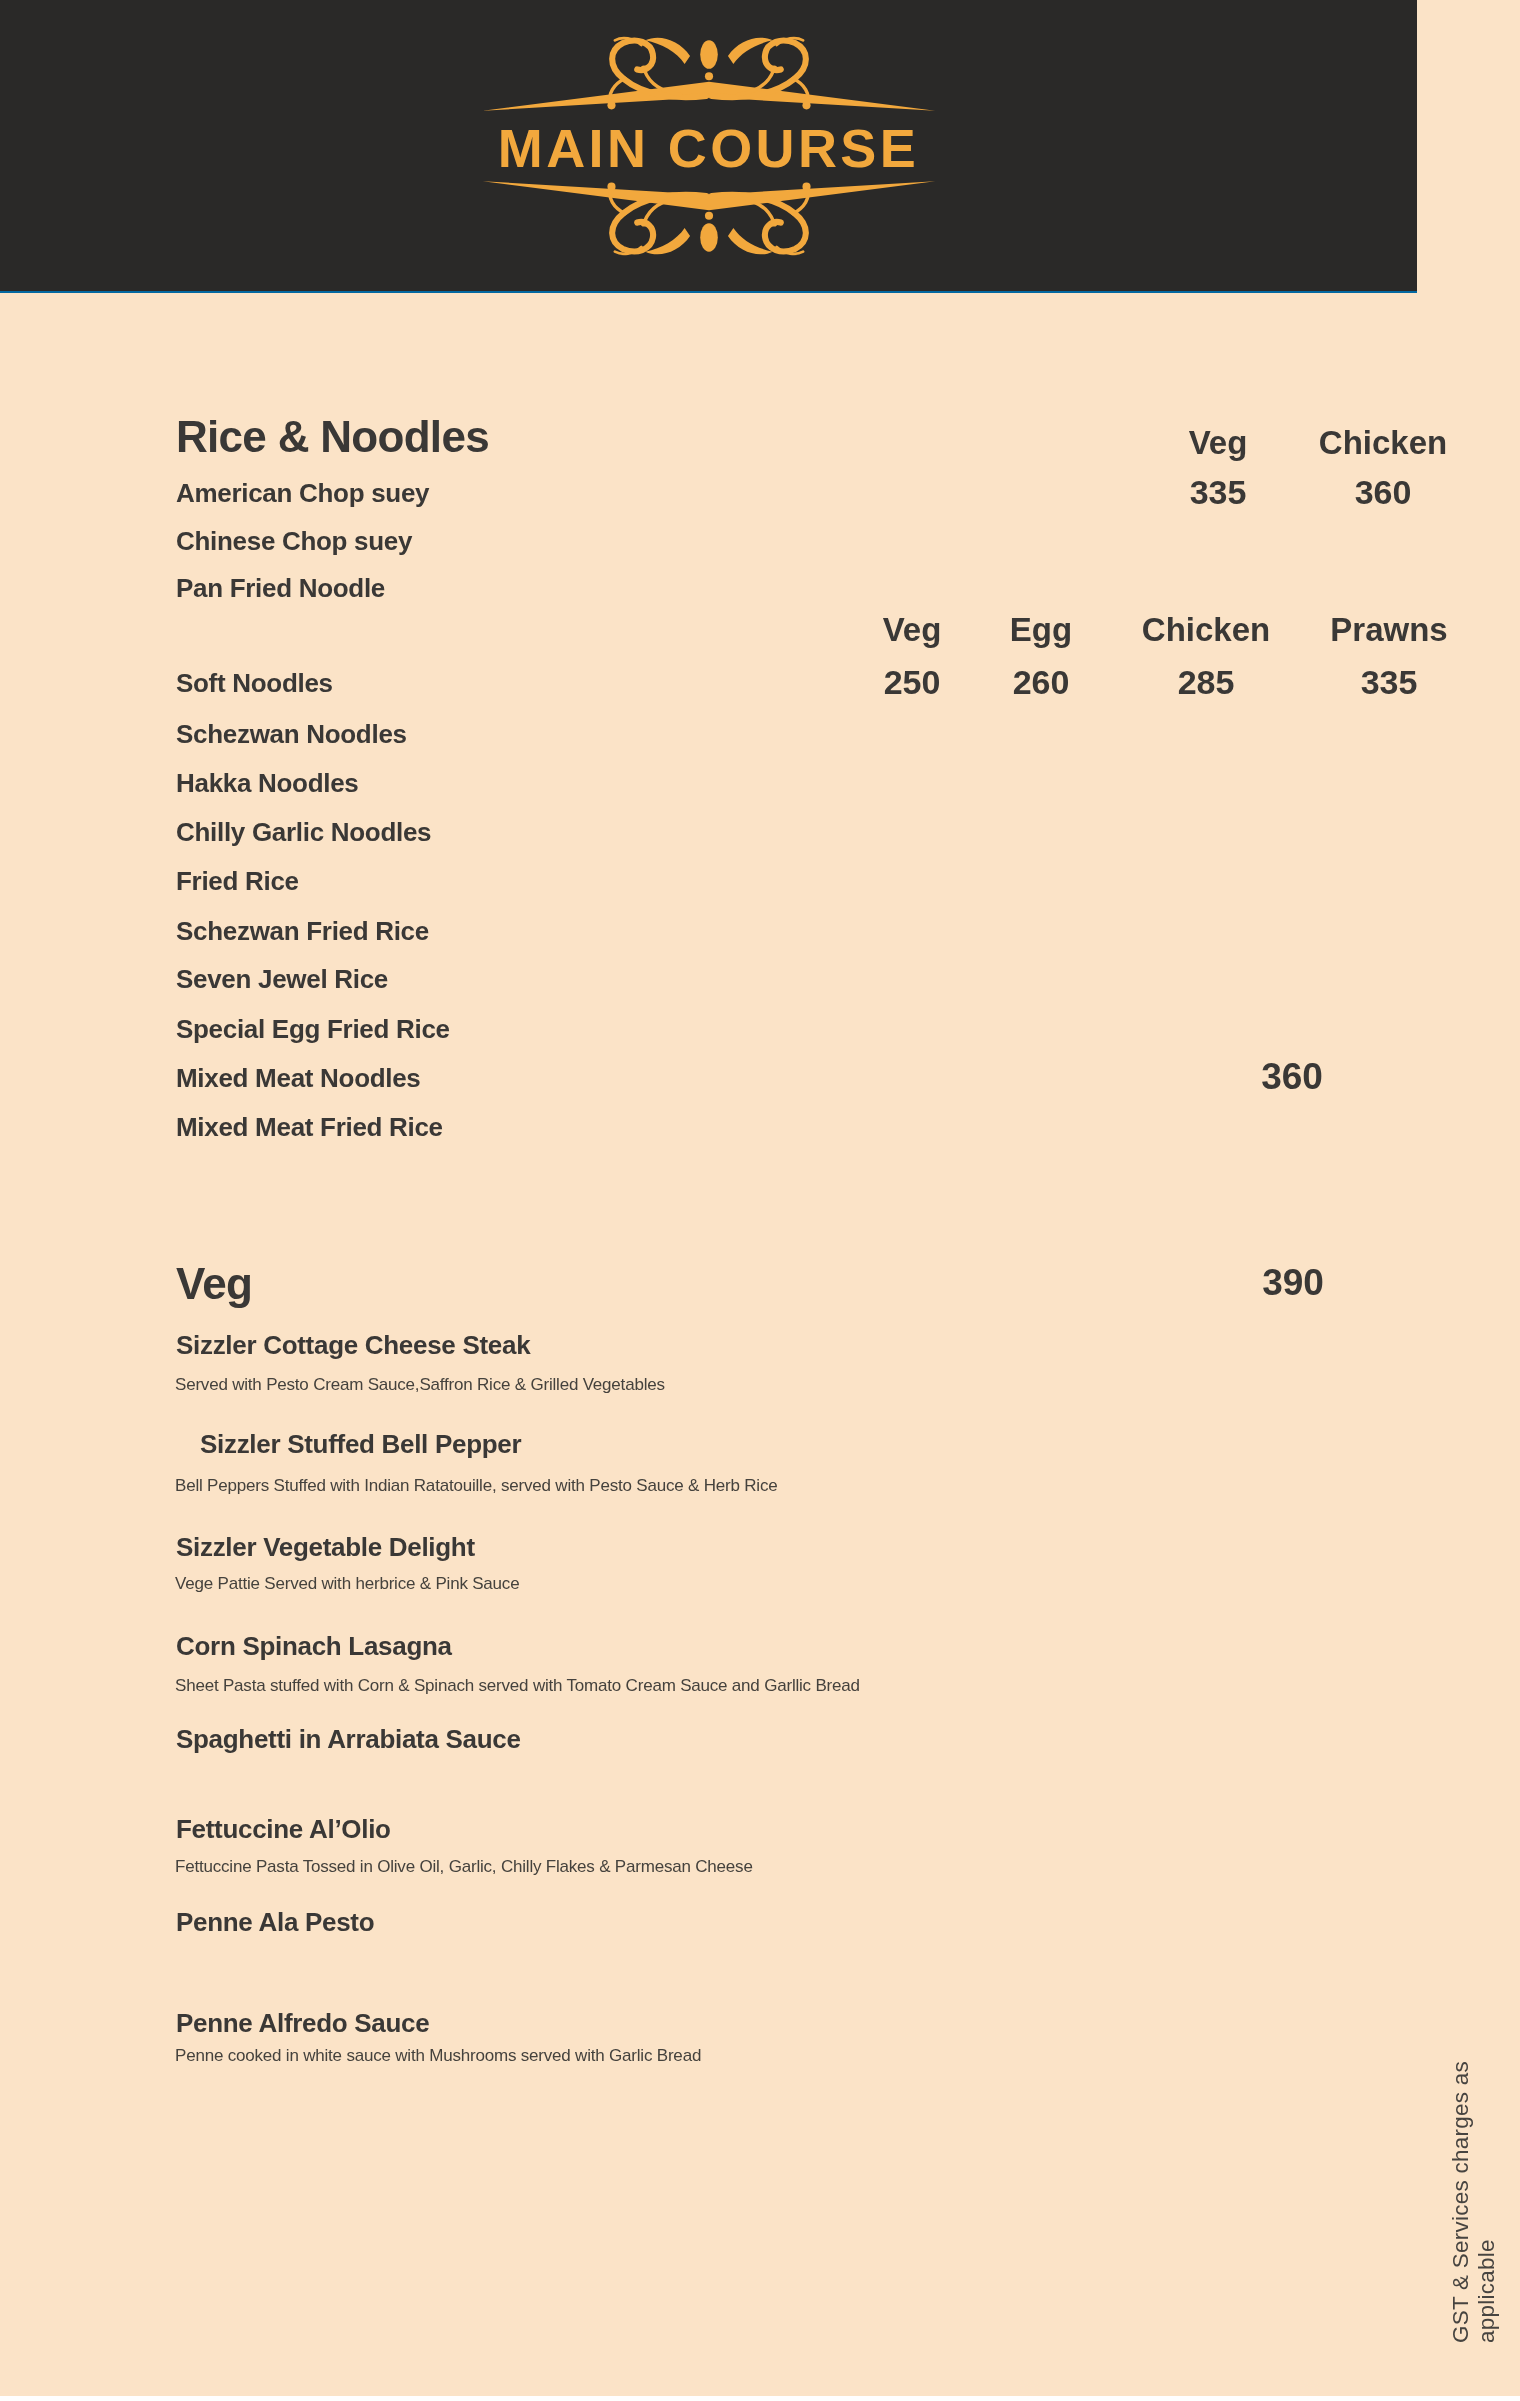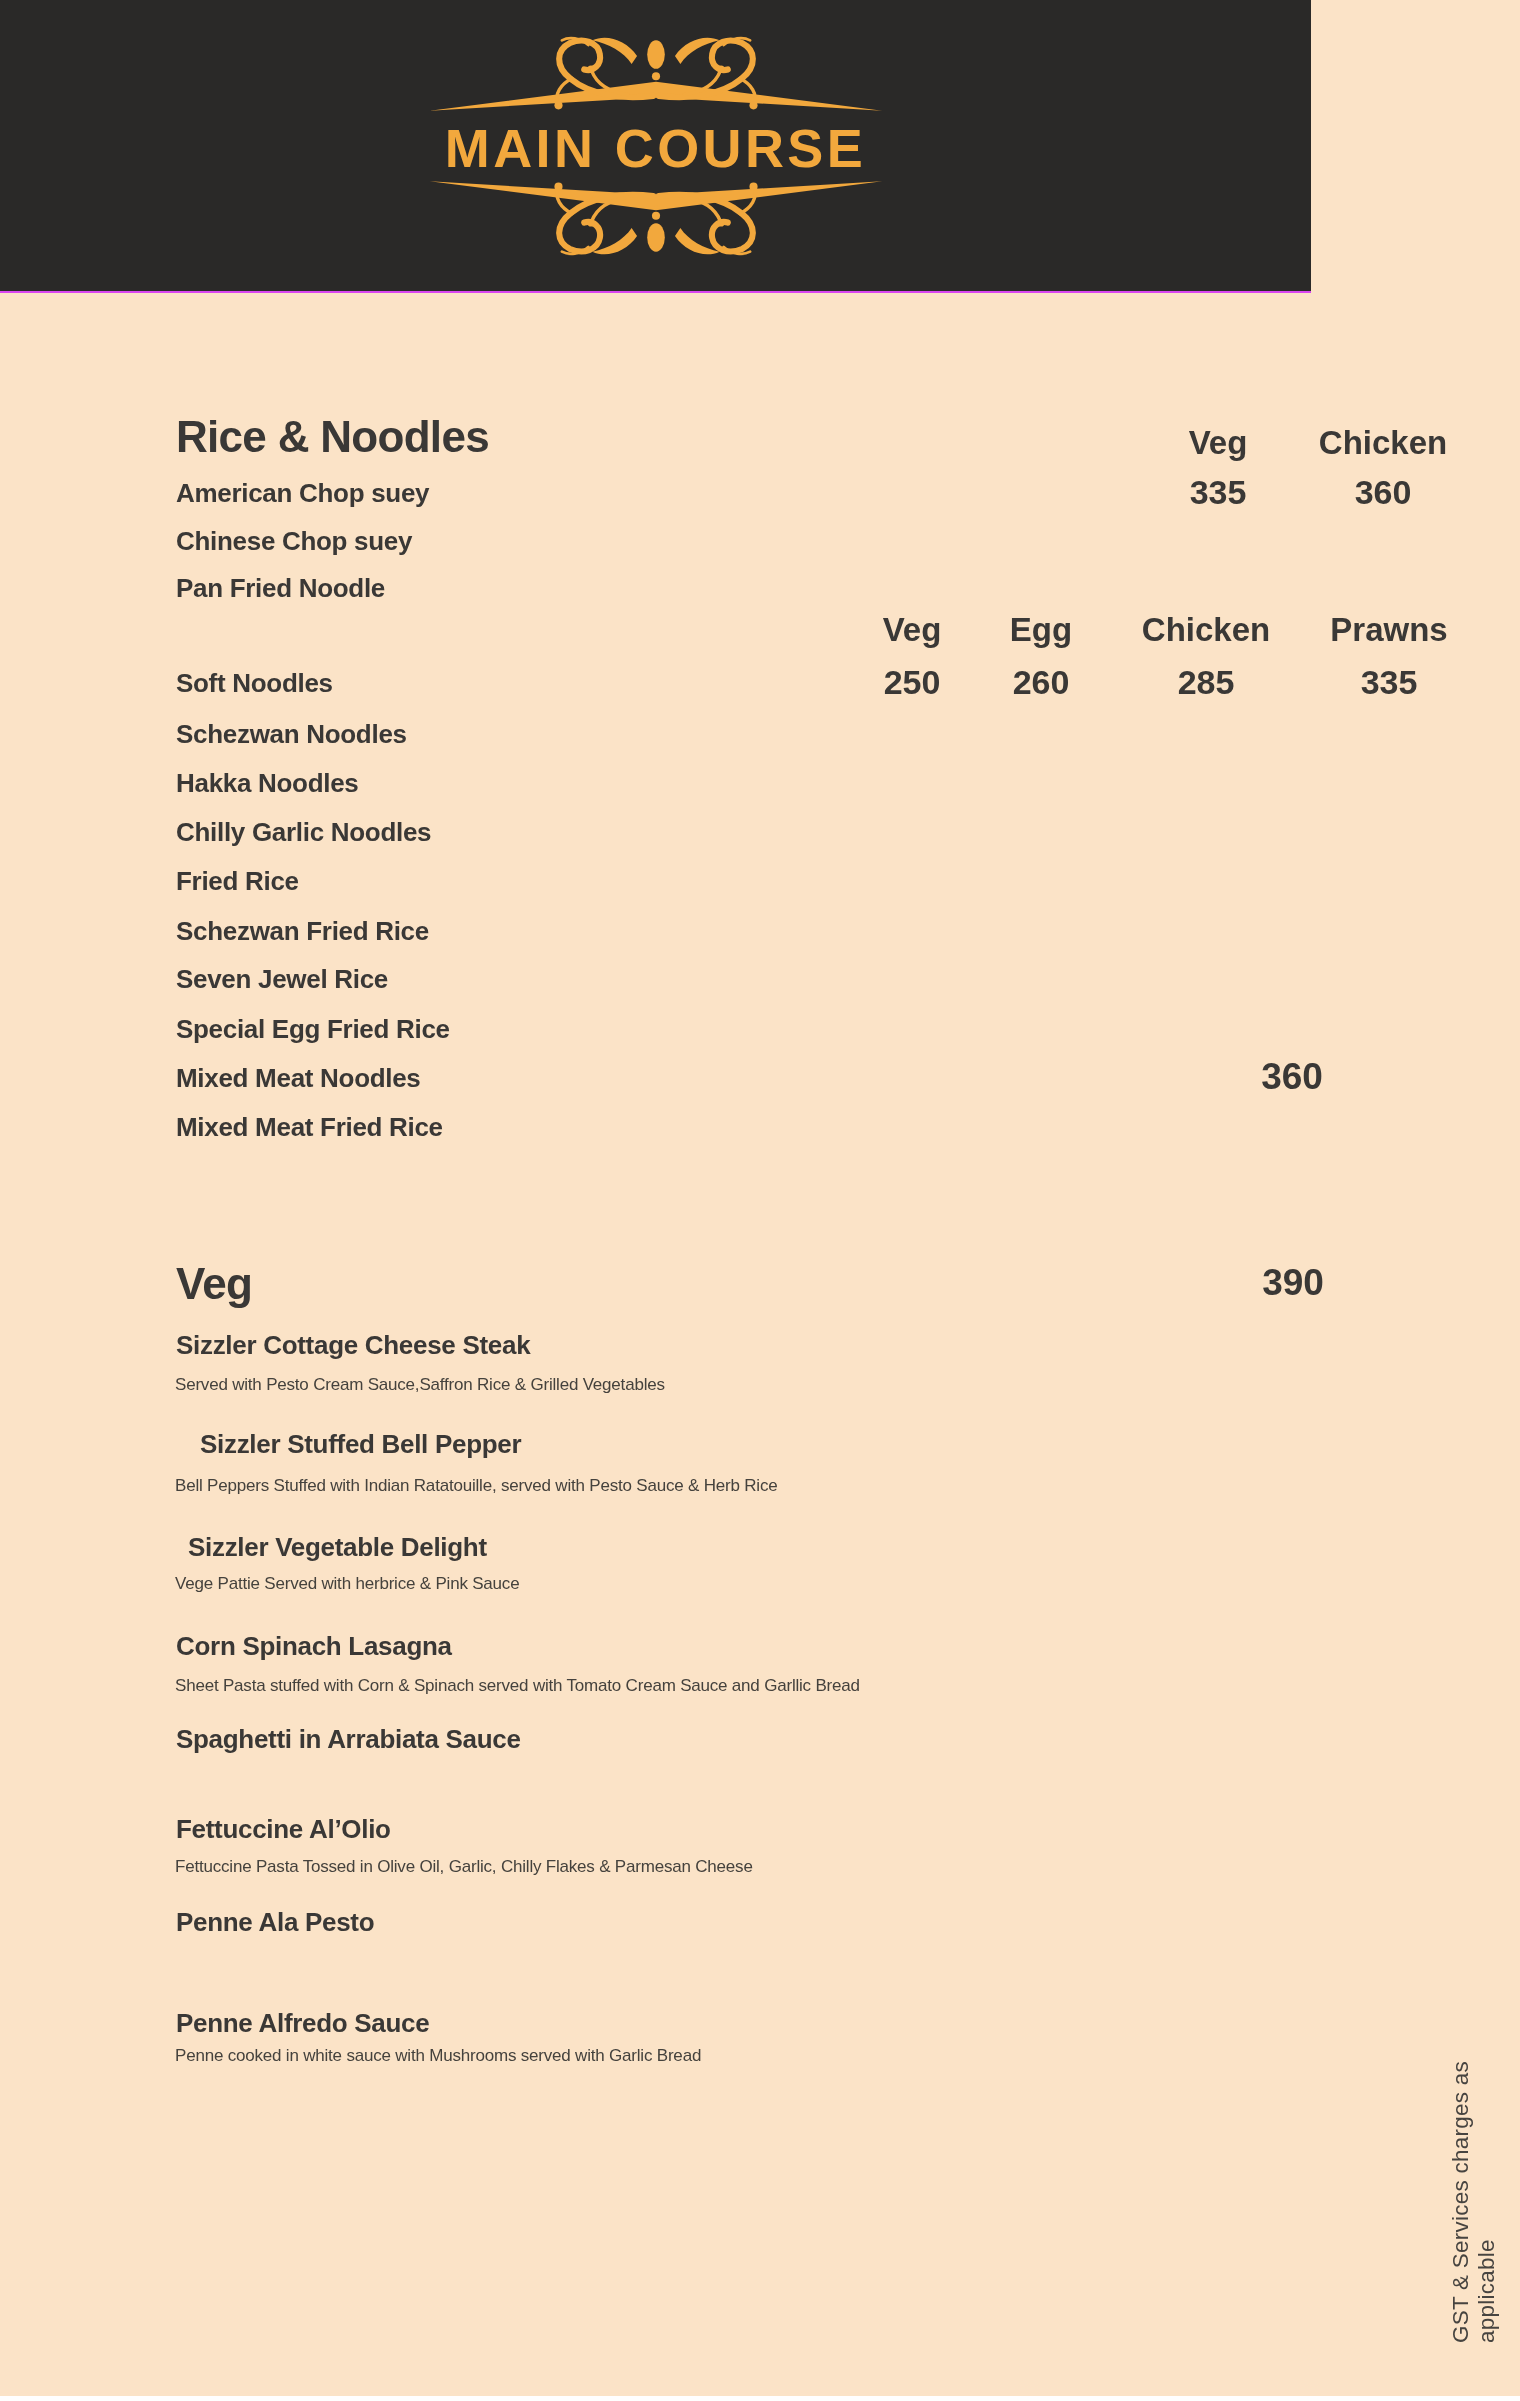--- a/index.html
+++ b/index.html
@@ -1,22 +1,22 @@
 <!DOCTYPE html>
 <html style="font-size:11px"><head>
 <meta charset="utf-8">
 <style>
   html,body{margin:0;padding:0;background:#ffffff;}
   body{width:1521px;height:2401px;position:relative;
        font-family:"Liberation Sans","DejaVu Sans",sans-serif;}
   .page{position:absolute;top:0;left:0;width:1521px;height:2396px;
         background:#FBE3C7;overflow:hidden;}
   
-  .band{position:absolute;top:0;left:0;width:1311px;height:291px;
-        background:#2A2928;border-bottom:2px solid #d946ef;}
+  .band{position:absolute;top:0;left:0;width:1417px;height:291px;
+        background:#2A2928;border-bottom:2px solid #0369a1;}
   .logo{position:absolute;top:30px;left:50%;transform:translateX(-50%);
         width:474px;height:232px;}
   .logo svg{position:absolute;top:0;left:0;width:474px;height:232px;}
   .logo-title{position:absolute;top:91px;left:0;width:474px;
         text-align:center;font-size:54px;font-weight:700;line-height:54px;
         letter-spacing:3.4px;color:#F2A83D;white-space:nowrap;}
   
   .abs{position:absolute;white-space:nowrap;}
   .h1{font-size:44px;font-weight:700;color:#3A3836;letter-spacing:-0.7px;line-height:49px;}
   .name{font-size:26px;font-weight:700;color:#3A3836;letter-spacing:-0.3px;line-height:39px;}
@@ -99,21 +99,21 @@
 
   <div class="abs h1" style="top:1259px;left:176px;">Veg</div>
   <div class="abs price big" style="top:1263px;left:1293px;">390</div>
 
   <div class="abs name" style="top:1326px;left:176px;">Sizzler Cottage Cheese Steak</div>
   <div class="abs desc" style="top:1370px;left:175px;">Served with Pesto Cream Sauce,Saffron Rice &amp; Grilled Vegetables</div>
 
   <div class="abs name" style="top:1425px;left:176px;margin-left:24px;">Sizzler Stuffed Bell Pepper</div>
   <div class="abs desc" style="top:1471px;left:175px;">Bell Peppers Stuffed with Indian Ratatouille, served with Pesto Sauce &amp; Herb Rice</div>
 
-  <div class="abs name" style="top:1528px;left:176px;margin-left:12px;">Sizzler Vegetable Delight</div>
+  <div class="abs name" style="top:1528px;left:176px;">Sizzler Vegetable Delight</div>
   <div class="abs desc" style="top:1569px;left:175px;">Vege Pattie Served with herbrice &amp; Pink Sauce</div>
 
   <div class="abs name" style="top:1627px;left:176px;">Corn Spinach Lasagna</div>
   <div class="abs desc" style="top:1671px;left:175px;">Sheet Pasta stuffed with Corn &amp; Spinach served with Tomato Cream Sauce and Garllic Bread</div>
 
   <div class="abs name" style="top:1720px;left:176px;">Spaghetti in Arrabiata Sauce</div>
 
   <div class="abs name" style="top:1810px;left:176px;">Fettuccine Al’Olio</div>
   <div class="abs desc" style="top:1852px;left:175px;">Fettuccine Pasta Tossed in Olive Oil, Garlic, Chilly Flakes &amp; Parmesan Cheese</div>
 

